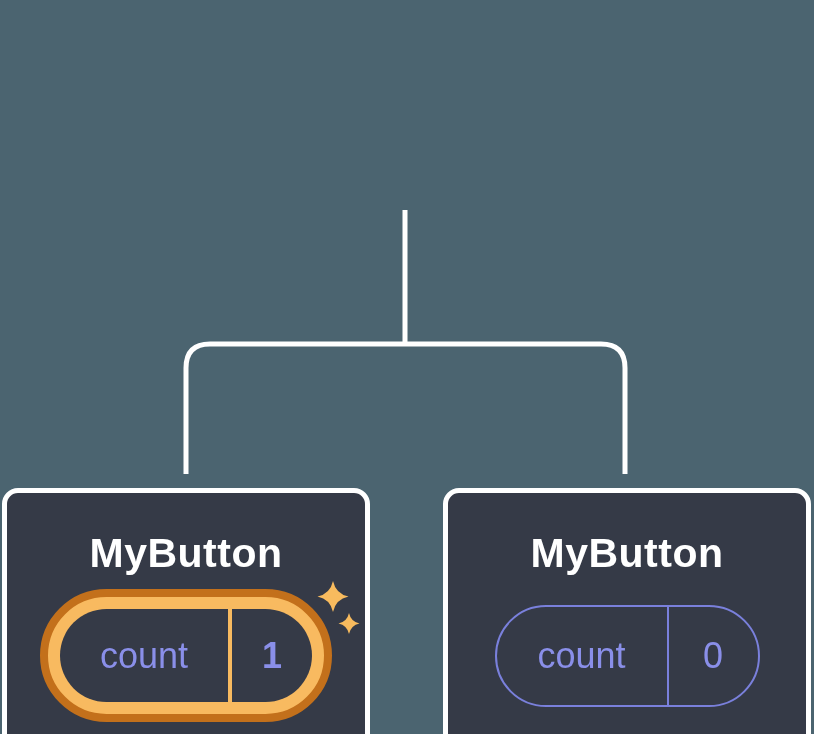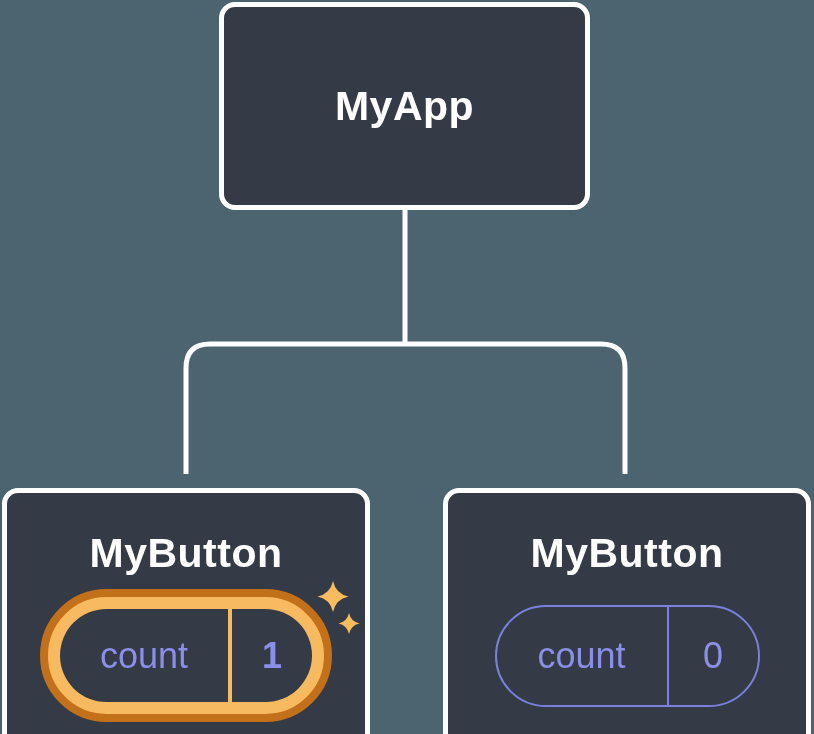--- a/index.html
+++ b/index.html
@@ -112,23 +112,20 @@
 </head>
 <body>
 
 <div class="canvas">
 
   <svg class="connectors" width="814" height="734" viewBox="0 0 814 734">
     <path d="M405 210 L405 344" fill="none" stroke="#ffffff" stroke-width="5"></path>
     <path d="M186 474 L186 368 Q186 344 210 344 L601 344 Q625 344 625 368 L625 474" fill="none" stroke="#ffffff" stroke-width="5"></path>
   </svg>
 
-  <div class="node root">
-    <span class="node-label">MyApp</span>
-  </div>
 
   <div class="node child left">
     <span class="node-label">MyButton</span>
     <div class="pill-row">
       <div class="pill-hl">
         <div class="pill-core">
           <span class="cell name">count</span>
           <span class="divider"></span>
           <span class="cell val bold">1</span>
         </div>

